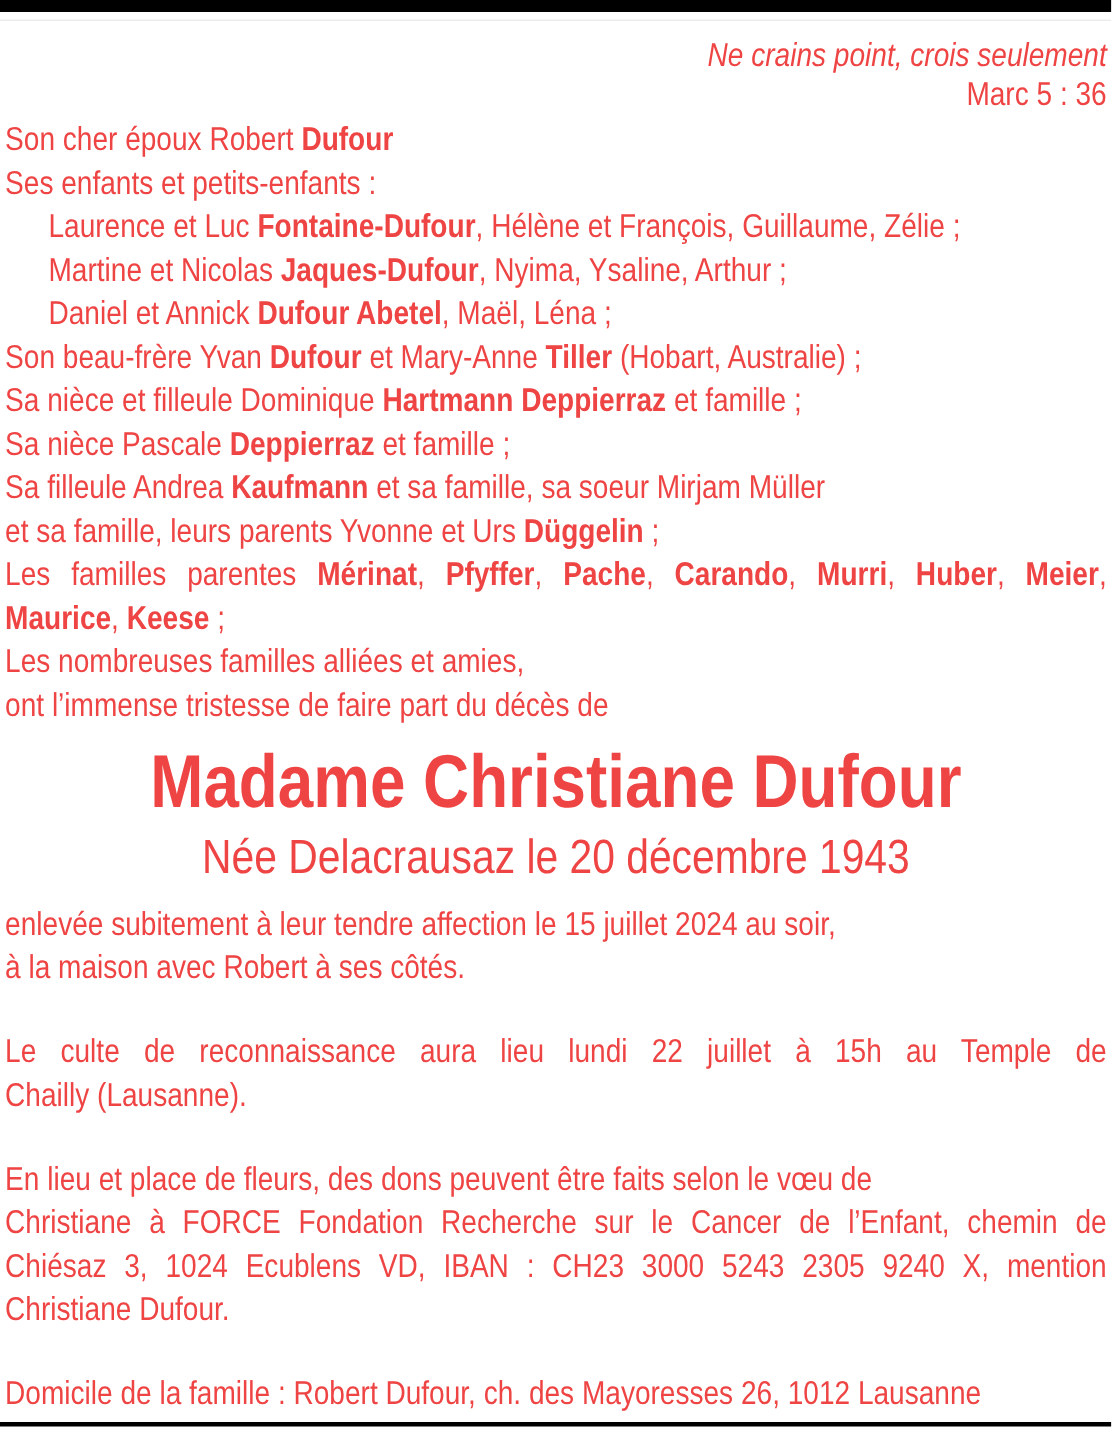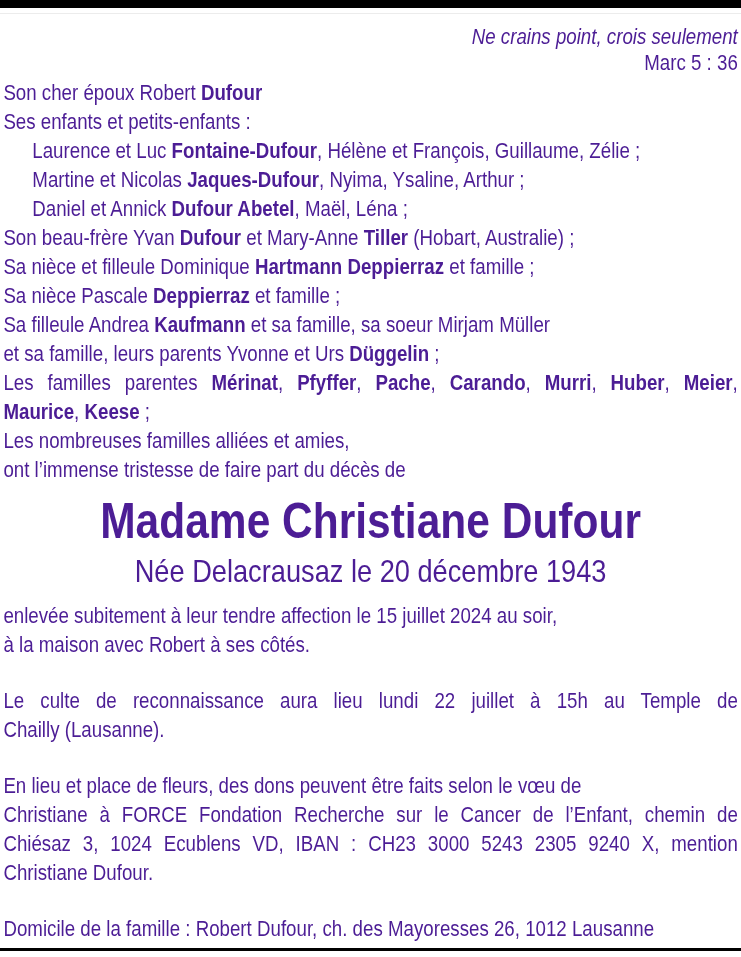--- a/index.html
+++ b/index.html
@@ -3,21 +3,21 @@
 <meta charset="utf-8">
 <style>
   html, body { margin: 0; padding: 0; background: #ffffff; }
   .page {
     position: relative;
     width: 741px;
     height: 957px;
     background: #ffffff;
     overflow: hidden;
     font-family: "Liberation Sans", sans-serif;
-    color: #4c1d95;
+    color: #ef4444;
   }
   .top-bar {
     position: absolute; top: 0; left: 0;
     width: 741px; height: 8px; background: #000000;
   }
   .top-hairline {
     position: absolute; top: 13px; left: 0;
     width: 741px; height: 1px; background: #ececec;
   }
   .bottom-rule {

